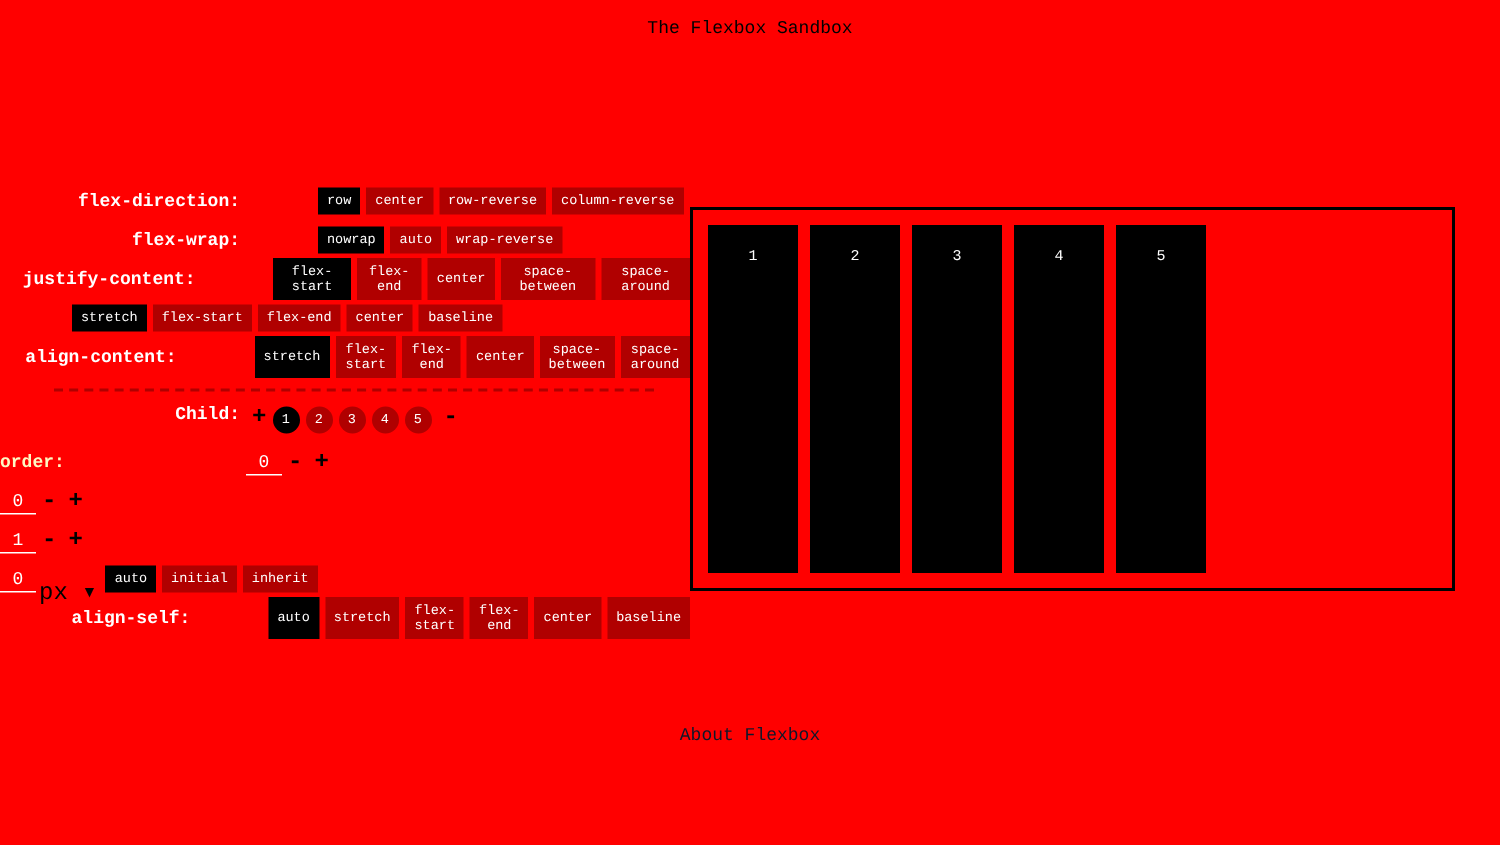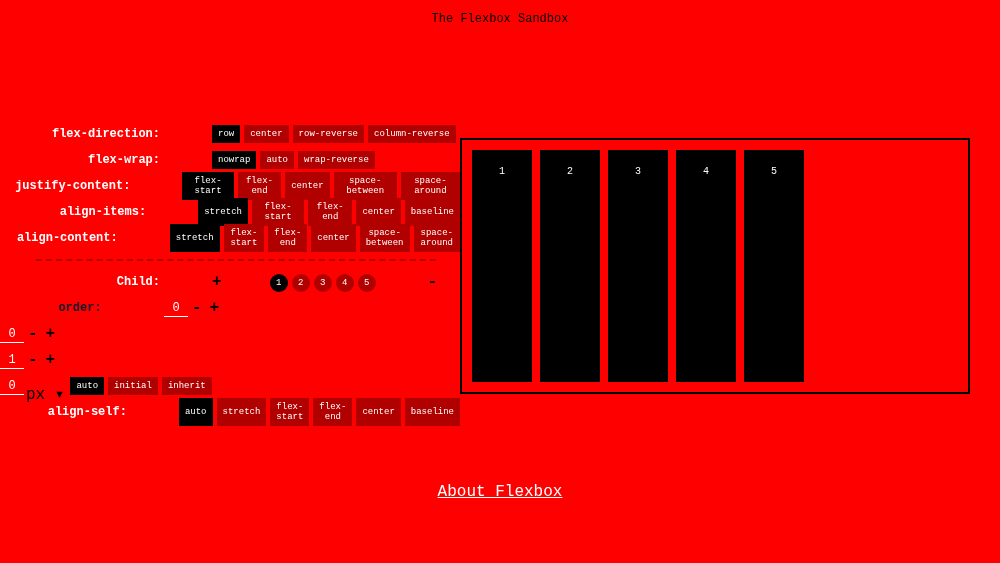--- a/index.html
+++ b/index.html
@@ -55,23 +55,22 @@
     color: #fff;
   }
   .divider {
     width: 400px;
     margin: 8px 0 8px 36px;
     border:none;
     border-top: 2px dashed #b00000;
   }
   .child-row {
     display: flex;
-    align-items: center;
+    align-items: flex-start;
     height: 26px;
-    gap: 44px;
   }
   .child-row .label {
     width: 164px;
     text-align: right;
     color: #fff;
     font-size: 12px;
     padding-right: 4px;
     font-weight: bold;
   }
   .plusminus {
@@ -95,22 +94,22 @@
     cursor: pointer;
   }
   .tab.active { background:#000; }
   .numrow {
     display: flex;
     align-items: center;
     height: 26px;
   }
   .numrow .label {
     width: 164px;
-    text-align: center;
-    color: #0f172a;
+    text-align: left;
+    color: #fef9c3;
     font-size: 12px;
     padding-right: 4px;
     font-weight: bold;
   }
   .numinput {
     background: transparent;
     border: none;
     border-bottom: 1px solid #fff;
     color: #fff;
     width: 24px;
@@ -145,23 +144,22 @@
     color: #fff;
     width: 60px;
     flex: 0 0 60px;
     align-self: stretch;
     text-align: center;
     padding-top: 16px;
     font-size: 10px;
   }
   .footer-link {
     text-align: center;
-    color: #ffffff;
-    text-decoration: underline;
-    font-size: 16px;
+    color: #0f172a;
+    font-size: 12px;
     margin-top: 58px;
   }
 </style>
 </head>
 <body>
 
 <div class="page-title">The Flexbox Sandbox</div>
 
 <div class="main">
   <div class="controls">
@@ -187,21 +185,20 @@
       <span class="label">justify-content:</span>
       <span class="opts" id="opts-justifyContent">
           <button class="opt active">flex-start</button>
           <button class="opt">flex-end</button>
           <button class="opt">center</button>
           <button class="opt">space-between</button>
           <button class="opt">space-around</button>
         </span>
     </div>
     <div class="row">
-      <span class="label">align-items:</span>
       <span class="opts" id="opts-alignItems">
           <button class="opt active">stretch</button>
           <button class="opt">flex-start</button>
           <button class="opt">flex-end</button>
           <button class="opt">center</button>
           <button class="opt">baseline</button>
         </span>
     </div>
     <div class="row">
       <span class="label">align-content:</span>

